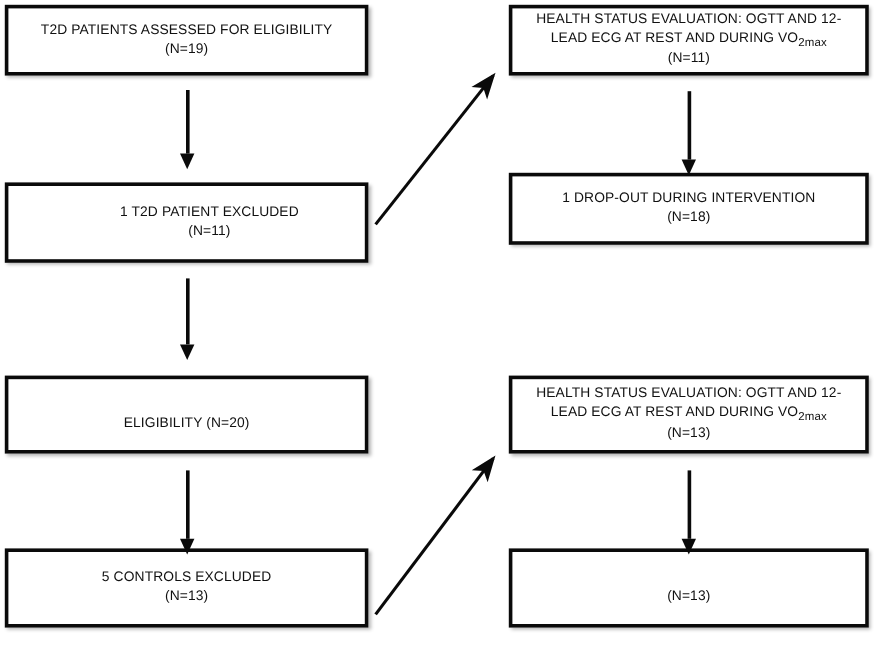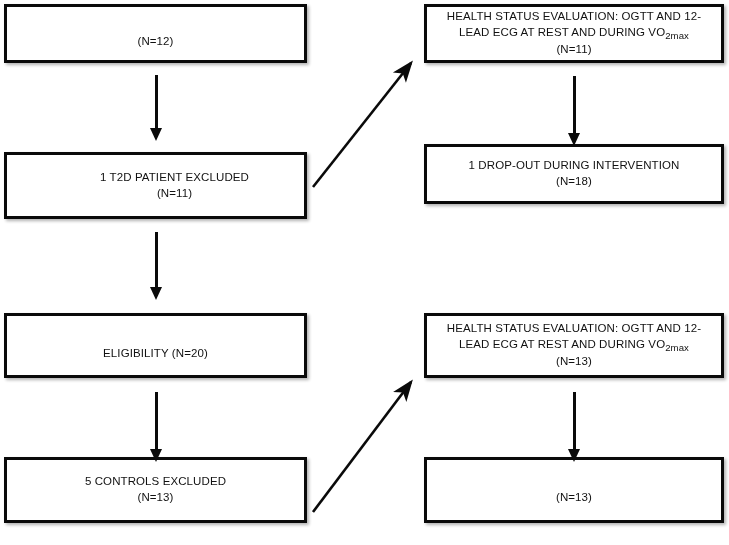--- a/index.html
+++ b/index.html
@@ -72,21 +72,21 @@
     pointer-events: none;
   }
   svg { display: block; overflow: visible; }
 </style>
 </head>
 <body>
 
 <div id="canvas">
 
   <div class="node col-left row1">
-    <div class="txt"><br><span>(N=12)</span></div>
+    <div class="txt"><span>T2D PATIENTS ASSESSED FOR ELIGIBILITY</span><br><span>(N=19)</span></div>
   </div>
 
   <div class="node col-right row1">
     <div class="txt"><span>HEALTH STATUS EVALUATION: OGTT AND 12-</span><br><span>LEAD ECG AT REST AND DURING VO</span><sub>2max</sub><br><span>(N=11)</span></div>
   </div>
 
   <div class="node col-left row2">
     <div class="txt"><span>1 T2D PATIENT EXCLUDED</span><br><span>(N=11)</span></div>
   </div>
 

